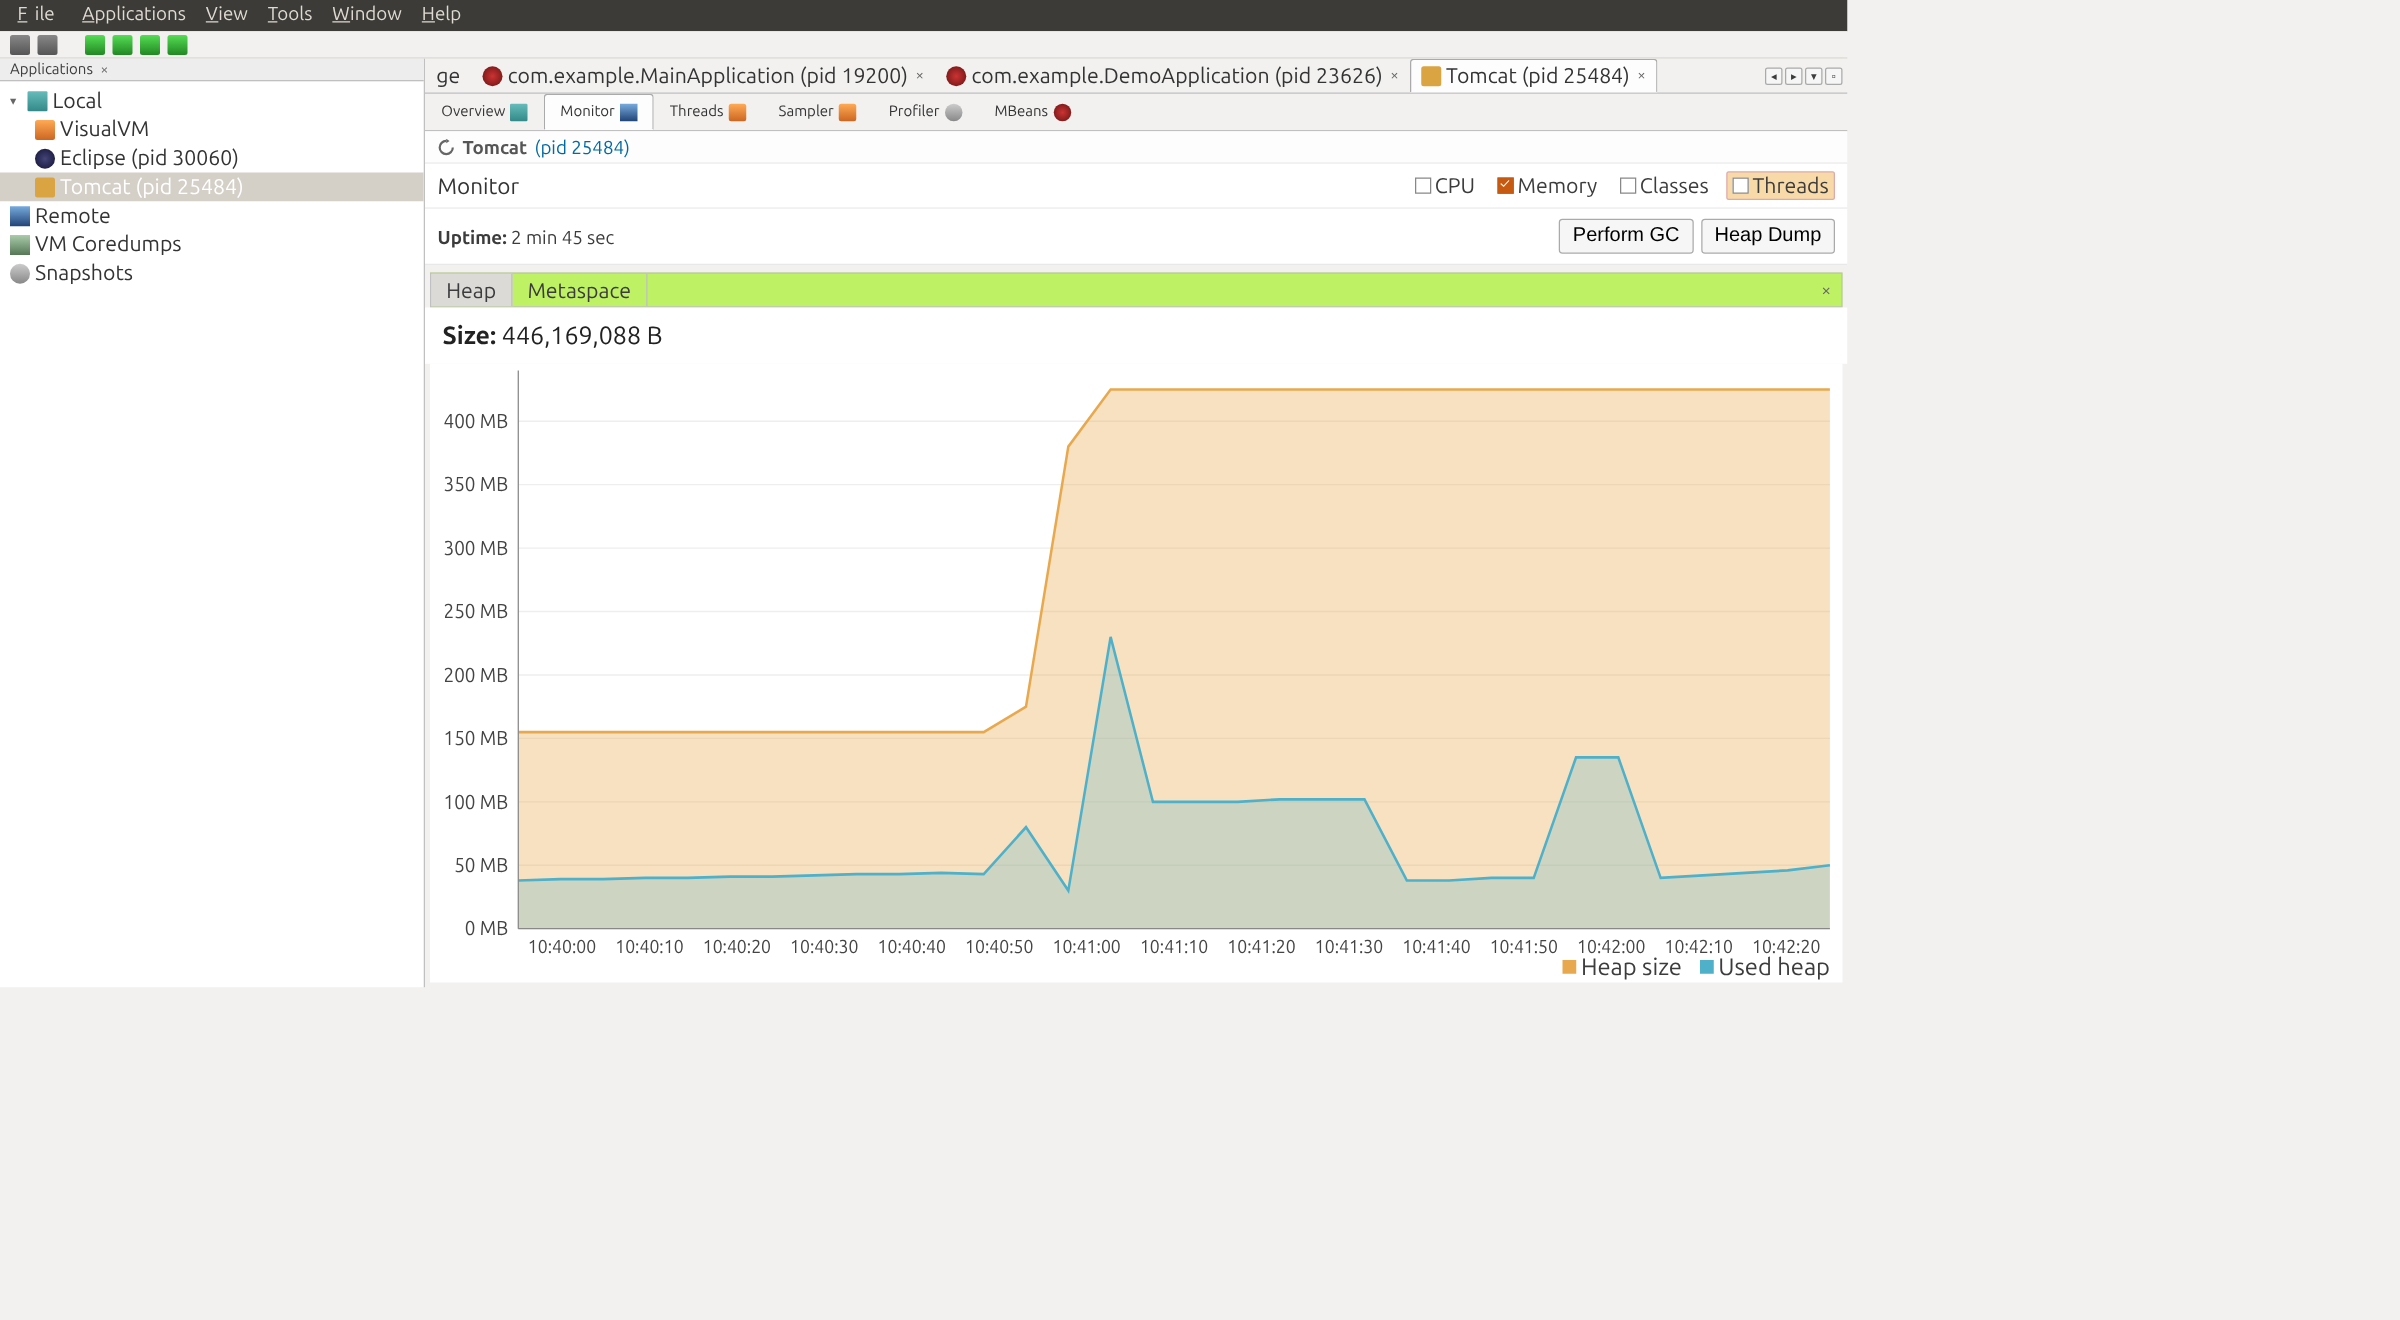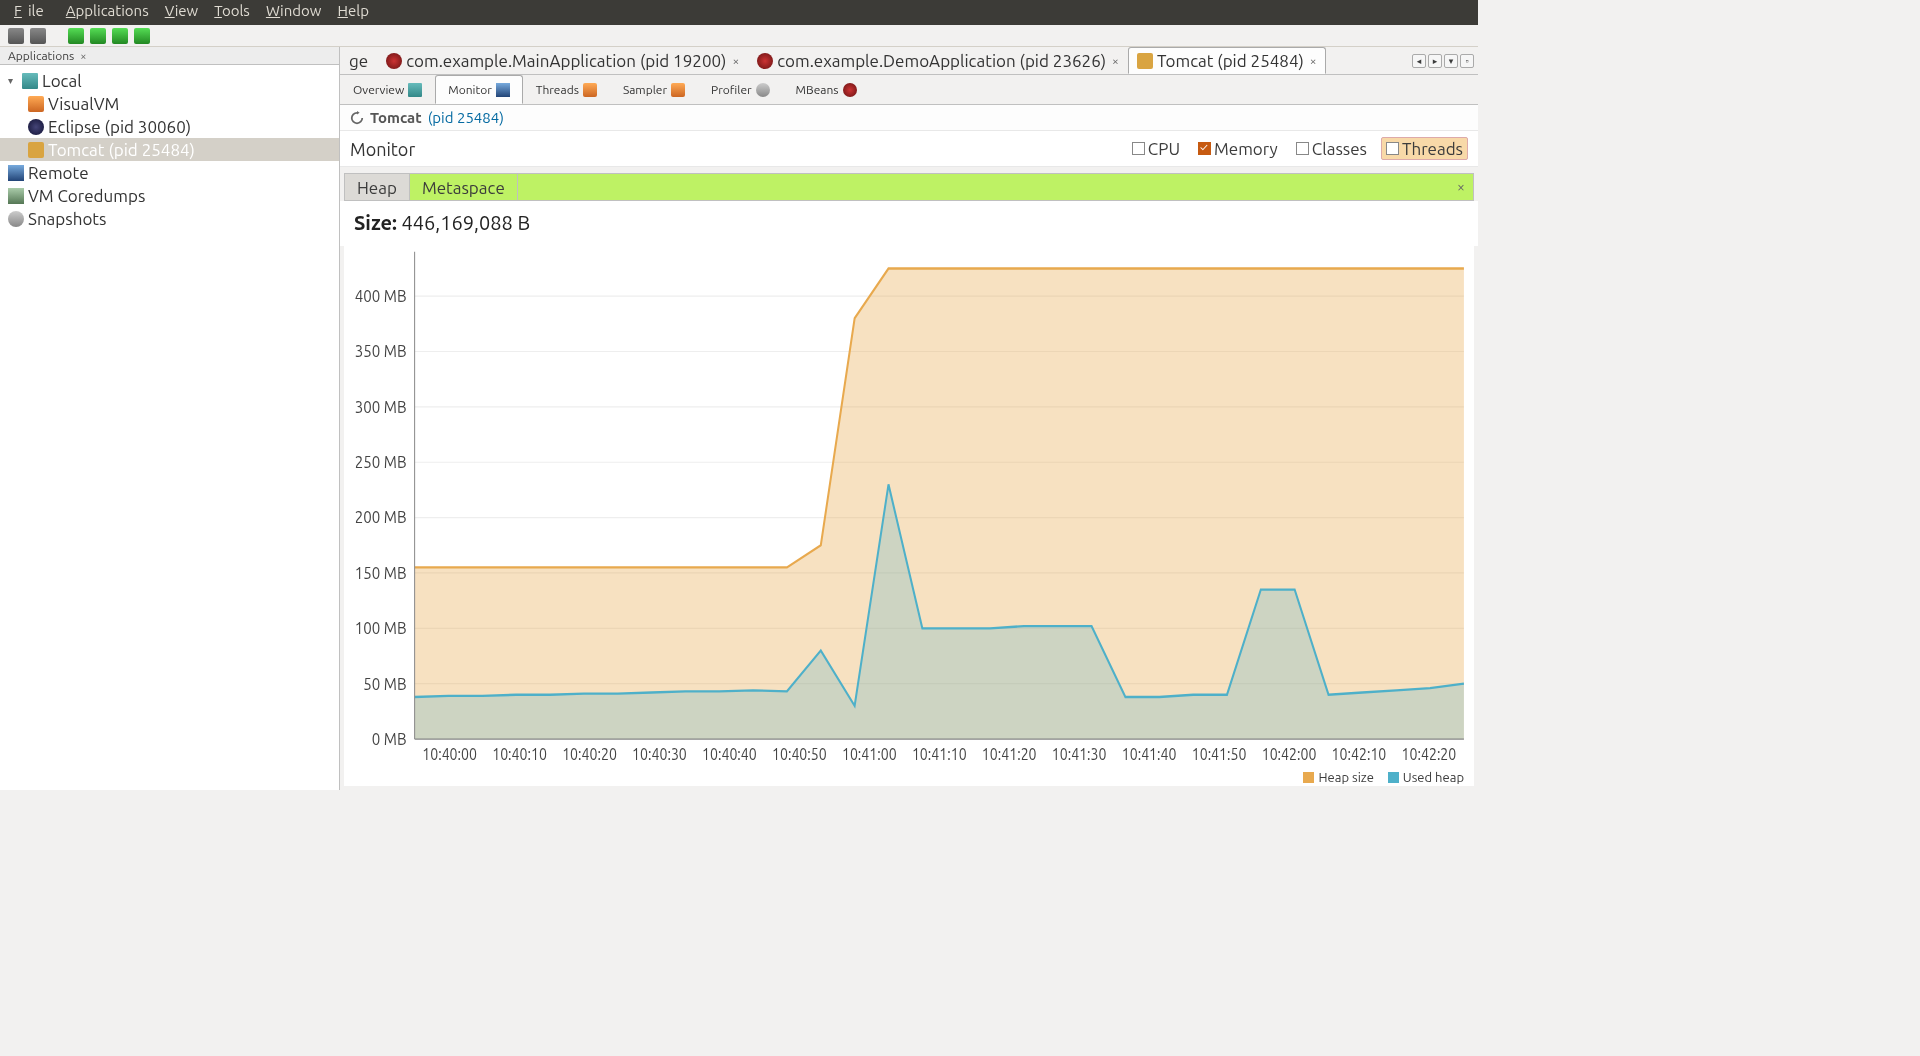--- a/index.html
+++ b/index.html
@@ -45,21 +45,21 @@
 .btn { background: #f6f6f6; border: 1px solid #aaa; border-radius: 3px; padding: 4px 10px; font-size: 16px; cursor: pointer; }
 .heap-tabs { display: flex; background: #bef264; border: 1px solid #c0c0c0; margin: 6px 4px 0 4px; height: 28px; align-items: stretch; }
 .heap-tab { padding: 3px 12px; font-size: 17px; border-right: 1px solid #c0c0c0; cursor: pointer; display: flex; align-items: center; }
 .heap-tab.active { background: #dcdad6; }
 .heap-close { margin-left: auto; padding: 0 8px; font-size: 14px; color: #666; cursor: pointer; display: flex; align-items: center; }
 .stats { background: #fff; padding: 10px 14px; display: flex; font-size: 20px; color: #222; }
 .stats-col { flex: 1; }
 .stats-row { margin-bottom: 2px; }
 .chart-area { background: #fff; flex: 1; position: relative; margin: 0 4px 4px 4px; }
 .chart-svg { width: 100%; height: 100%; }
-.legend { position: absolute; right: 10px; bottom: 2px; display: flex; gap: 14px; font-size: 13px; }
+.legend { position: absolute; right: 10px; bottom: 2px; display: flex; gap: 14px; font-size: 19px; }
 .legend-item { display: flex; align-items: center; gap: 4px; }
 .legend-swatch { width: 11px; height: 11px; }
 .ico-monitor { background: linear-gradient(#6bb, #388); border-radius: 1px; }
 .ico-java { background: radial-gradient(#c33, #611); border-radius: 50%; }
 .ico-cat { background: #d9a441; border-radius: 2px; }
 .ico-eclipse { background: radial-gradient(#447, #113); border-radius: 50%; }
 .ico-vm { background: linear-gradient(#fa5, #c62); border-radius: 2px; }
 .ico-remote { background: linear-gradient(#7ad, #247); }
 .ico-core { background: linear-gradient(#aca, #575); }
 .ico-snap { background: linear-gradient(#ccc, #888); border-radius: 50%; }
@@ -208,20 +208,28 @@
             <span class="checkbox"></span>
             <span>Classes</span>
           </label>
         <label class="check highlighted">
             <span class="checkbox"></span>
             <span>Threads</span>
           </label>
       </div>
     </div>
 
+    <div class="uptime-row">
+      <b>Uptime:</b>&nbsp;
+      <span>2 min 45 sec</span>
+      <div class="btns">
+        <button class="btn">Perform GC</button>
+        <button class="btn">Heap Dump</button>
+      </div>
+    </div>
 
     <div class="heap-tabs">
       <div class="heap-tab active">Heap</div>
       <div class="heap-tab">Metaspace</div>
       <div class="heap-close">×</div>
     </div>
 
     <div class="stats">
       <div class="stats-col">
         <div class="stats-row"><b>Size:</b> <span>446,169,088 B</span></div>

